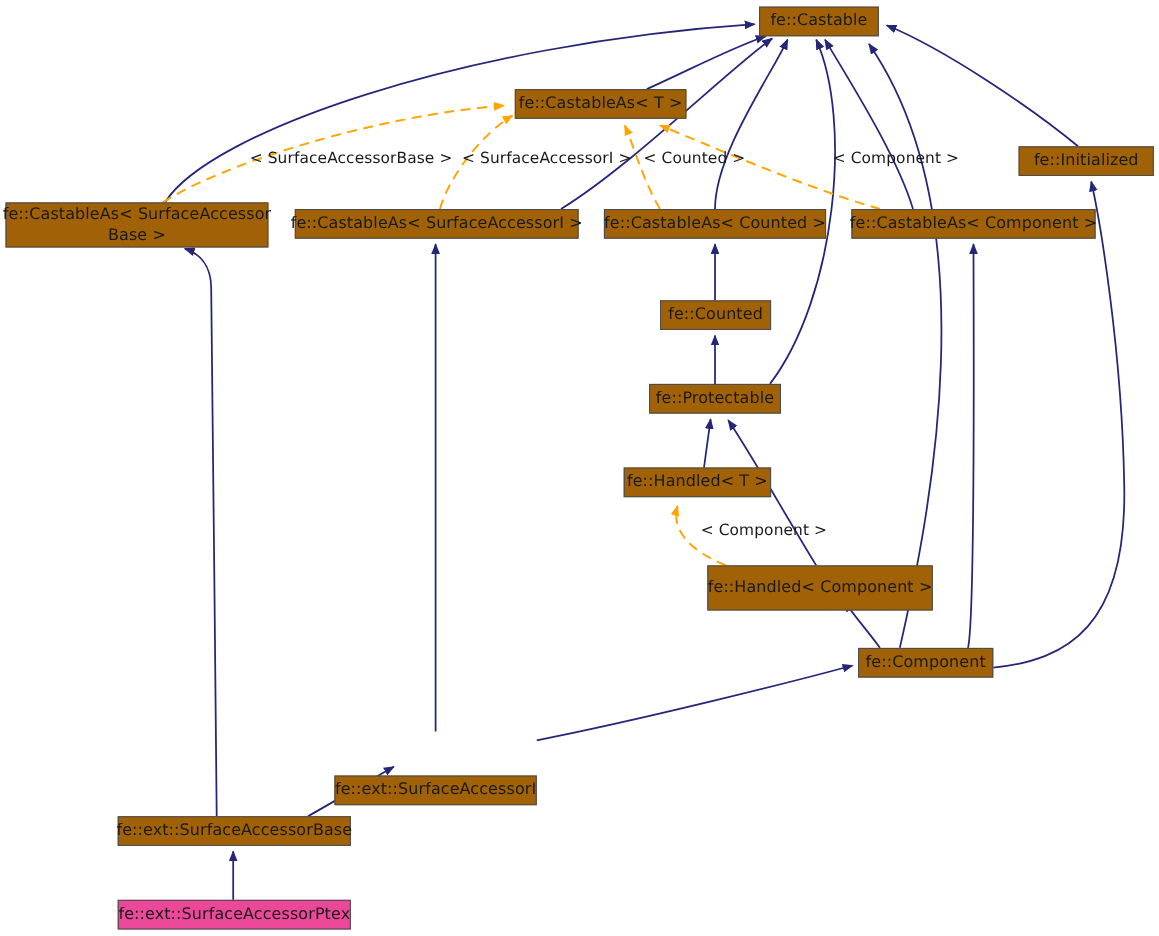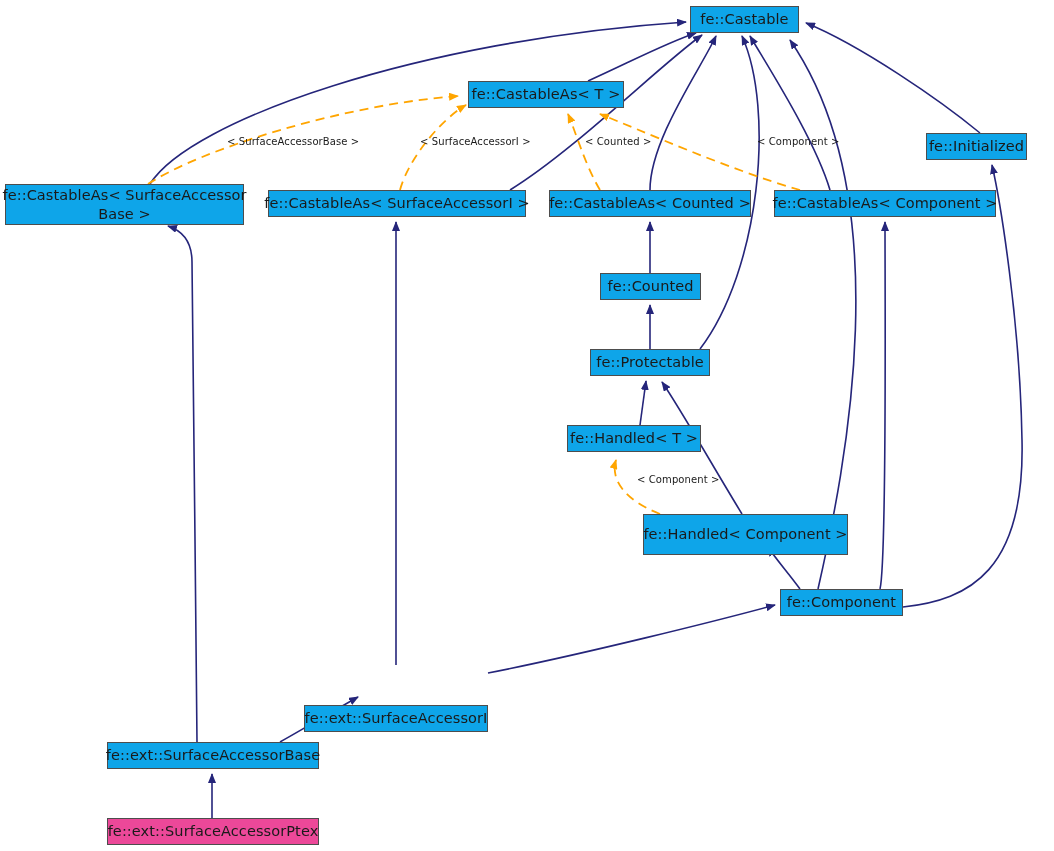--- a/index.html
+++ b/index.html
@@ -22,37 +22,37 @@
     position: absolute;
     left: 0;
     top: 0;
     width: 1054px;
     height: 851px;
   }
   .node {
     position: absolute;
     box-sizing: border-box;
     border: 1px solid #4d4d4d;
-    background: #0ea5e9;
+    background: #a16207;
     color: #1a1a1a;
     font-size: 14.5px;
     line-height: 1.25;
     display: flex;
     align-items: center;
     justify-content: center;
     text-align: center;
     white-space: pre;
     letter-spacing: 0.1px;
   }
   .node.highlight {
     background: #ec4899;
   }
   .tlabel {
     position: absolute;
-    font-size: 10px;
+    font-size: 14px;
     color: #1a1a1a;
     white-space: pre;
     letter-spacing: 0.1px;
   }
 </style>
 </head>
 <body>
 
 <div id="diagram-root">
 
@@ -97,21 +97,21 @@
       <path d="M 600,190 C 585,165 575,130 568,114"></path>
       <path d="M 800,190 C 730,170 640,130 600,114"></path>
       <path d="M 660,514 C 625,500 610,480 616,460"></path>
     </g>
   </svg>
 
   <div class="node" style="left:690px;top:6px;width:109px;height:27px;">fe::Castable</div>
 
   <div class="node" style="left:468px;top:81px;width:156px;height:27px;">fe::CastableAs&lt; T &gt;</div>
 
-  <div class="node" style="left:926px;top:133px;width:101px;height:27px;">fe::Initialized</div>
+  <div class="node" style="left:926px;top:133px;width:123px;height:27px;">fe::Initialized</div>
 
   <div class="node" style="left:5px;top:184px;width:239px;height:41px;">fe::CastableAs&lt; SurfaceAccessor
 Base &gt;</div>
 
   <div class="node" style="left:268px;top:190px;width:258px;height:27px;">fe::CastableAs&lt; SurfaceAccessorI &gt;</div>
 
   <div class="node" style="left:549px;top:190px;width:202px;height:27px;">fe::CastableAs&lt; Counted &gt;</div>
 
   <div class="node" style="left:774px;top:190px;width:222px;height:27px;">fe::CastableAs&lt; Component &gt;</div>
 

